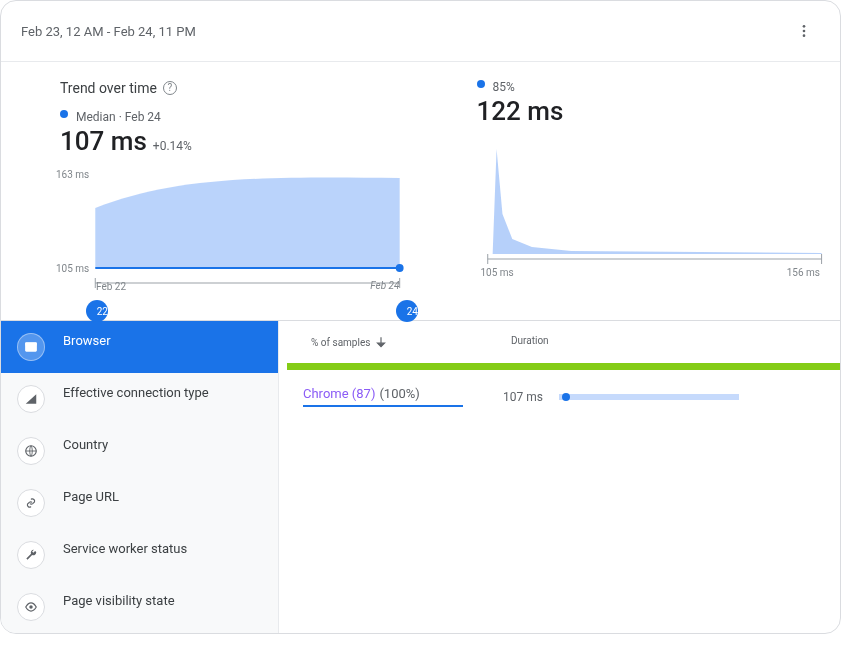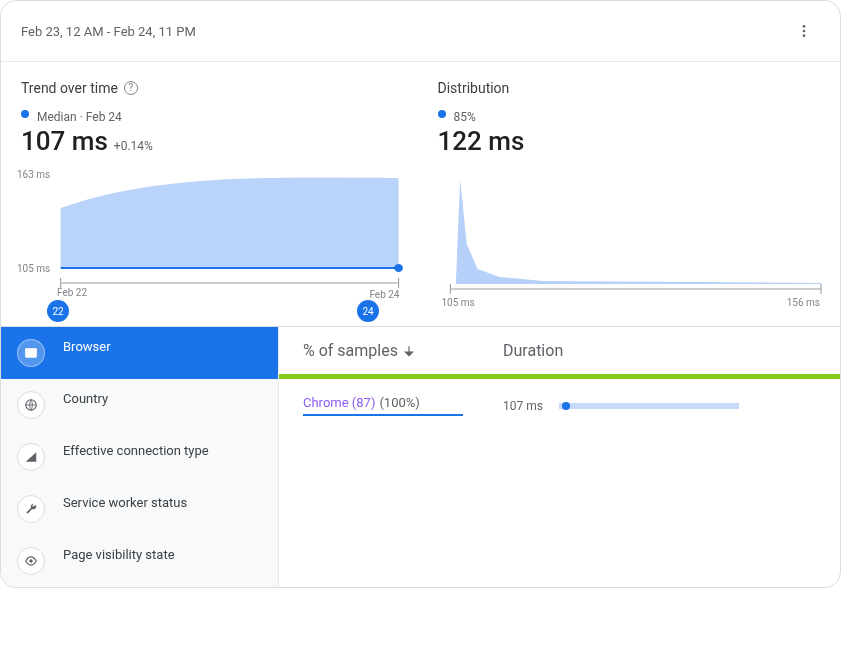--- a/index.html
+++ b/index.html
@@ -32,21 +32,21 @@
     border-radius: 50%;
     display: flex; align-items: center; justify-content: center;
     cursor: pointer;
     color: #5f6368;
   }
   .charts-row {
     display: flex;
     padding: 18px 14px 12px 16px;
     gap: 24px;
   }
-  .chart-col { flex: 1; min-width: 0; }
+  .chart-col { flex: 1; min-width: 0; margin-left: 39px; }
   .chart-title {
     font-size: 14px;
     color: #3c4043;
     display: flex;
     align-items: center;
     gap: 6px;
     margin-bottom: 14px;
     padding-left: 4px;
   }
   .help-icon {
@@ -93,21 +93,21 @@
     font-size: 10px;
     color: #80868b;
   }
   .chip {
     position: absolute;
     width: 22px; height: 22px;
     background: #1a73e8;
     color: #fff;
     font-size: 10px;
     border-radius: 11px;
-    display: flex; align-items: center; justify-content: center;
+    display: flex; align-items: center; justify-content: flex-end;
     cursor: pointer;
   }
   .dist-chart {
     margin-top: 18px;
     position: relative;
   }
   .breakdown {
     display: flex;
     border-top: 1px solid #dadce0;
   }
@@ -143,24 +143,25 @@
   .side-item.active .side-icon svg path,
   .side-item.active .side-icon svg rect,
   .side-item.active .side-icon svg circle { fill: #fff; stroke: #fff; }
   .content {
     flex: 1;
     padding: 0;
   }
   .table-header {
     display: flex;
     padding: 14px 24px;
-    font-size: 16px;
+    font-size: 10px;
     color: #5f6368;
-    border-bottom: 5px solid #84cc16;
+    border-bottom: 7px solid #84cc16;
     gap: 40px;
+    margin-left: 8px;
   }
   .col-samples { width: 160px; display:flex; align-items:center; gap:4px;}
   .col-duration { flex: 1; }
   .table-row {
     display: flex;
     padding: 16px 24px 14px;
     gap: 40px;
     align-items: center;
     font-size: 13px;
   }
@@ -230,35 +231,32 @@
         <span class="y-label" style="top:6px;">163 ms</span>
         <span class="y-label" style="top:100px;">105 ms</span>
         <svg width="100%" height="140" viewBox="0 0 360 140" preserveAspectRatio="none">
           <path d="M40 40 C 120 10, 200 8, 350 10 L350 100 L40 100 Z" fill="#aecbfa" opacity="0.85"></path>
           <line x1="40" y1="100" x2="350" y2="100" stroke="#1a73e8" stroke-width="2"></line>
           <circle cx="350" cy="100" r="4" fill="#1a73e8"></circle>
           <line x1="40" y1="115" x2="350" y2="115" stroke="#9aa0a6" stroke-width="1"></line>
           <line x1="40" y1="110" x2="40" y2="120" stroke="#9aa0a6" stroke-width="1"></line>
           <line x1="350" y1="110" x2="350" y2="120" stroke="#9aa0a6" stroke-width="1"></line>
         </svg>
-        <span class="x-label" style="left:40px; bottom:10px;">Feb 22</span>
-        <span class="x-label" style="right:10px; bottom:8px;">Feb 24</span>
+        <span class="x-label" style="left:40px; bottom:16px;">Feb 22</span>
+        <span class="x-label" style="right:10px; bottom:17px;font-style:italic;">Feb 24</span>
         <div class="chip" style="left:30px; bottom:-14px;">
             <span>22</span>
           </div>
         <div class="chip" style="left:340px; bottom:-14px;">
             <span>24</span>
           </div>
       </div>
     </div>
 
     <div class="chart-col">
-      <div class="chart-title">
-        <span>Distribution</span>
-      </div>
       <div class="metric-row">
         <span class="dot"></span>
         <span>85%</span>
       </div>
       <div class="metric-value">
         <span>122 ms</span>
       </div>
 
       <div class="dist-chart" style="height:140px;">
         <svg width="100%" height="140" viewBox="0 0 360 140" preserveAspectRatio="none">
@@ -283,36 +281,44 @@
               <rect x="3" y="5" width="18" height="14" rx="1" fill="none" stroke="#5f6368" stroke-width="2"></rect>
               <rect x="3" y="5" width="18" height="4" fill="#5f6368"></rect>
             </svg>
         </span>
         <span>Browser</span>
       </div>
 
       <div class="side-item">
         <span class="side-icon">
           <svg width="14" height="14" viewBox="0 0 24 24">
+              <path d="M3 20 L21 20 L21 4 Z" fill="#5f6368"></path>
+            </svg>
+        </span>
+        <span>Effective connection type</span>
+      </div>
+
+      <div class="side-item">
+        <span class="side-icon">
+          <svg width="14" height="14" viewBox="0 0 24 24">
               <circle cx="12" cy="12" r="9" fill="none" stroke="#5f6368" stroke-width="2"></circle>
               <path d="M3 12h18 M12 3c3 3 3 15 0 18 M12 3c-3 3-3 15 0 18" fill="none" stroke="#5f6368" stroke-width="1.5"></path>
             </svg>
         </span>
         <span>Country</span>
       </div>
 
       <div class="side-item">
         <span class="side-icon">
           <svg width="14" height="14" viewBox="0 0 24 24">
-              <path d="M3 20 L21 20 L21 4 Z" fill="#5f6368"></path>
-            </svg>
-        </span>
-        <span>Effective connection type</span>
-      </div>
-
+              <path d="M10 13a4 4 0 005 0l3-3a4 4 0 00-5-5l-1 1M14 11a4 4 0 00-5 0l-3 3a4 4 0 005 5l1-1" fill="none" stroke="#5f6368" stroke-width="2"></path>
+            </svg>
+        </span>
+        <span>Page URL</span>
+      </div>
 
       <div class="side-item">
         <span class="side-icon">
           <svg width="14" height="14" viewBox="0 0 24 24">
               <path d="M21 7a5 5 0 01-7 5L6 20l-2-2 8-8a5 5 0 015-7l-3 3 2 2 3-3z" fill="#5f6368"></path>
             </svg>
         </span>
         <span>Service worker status</span>
       </div>
 

